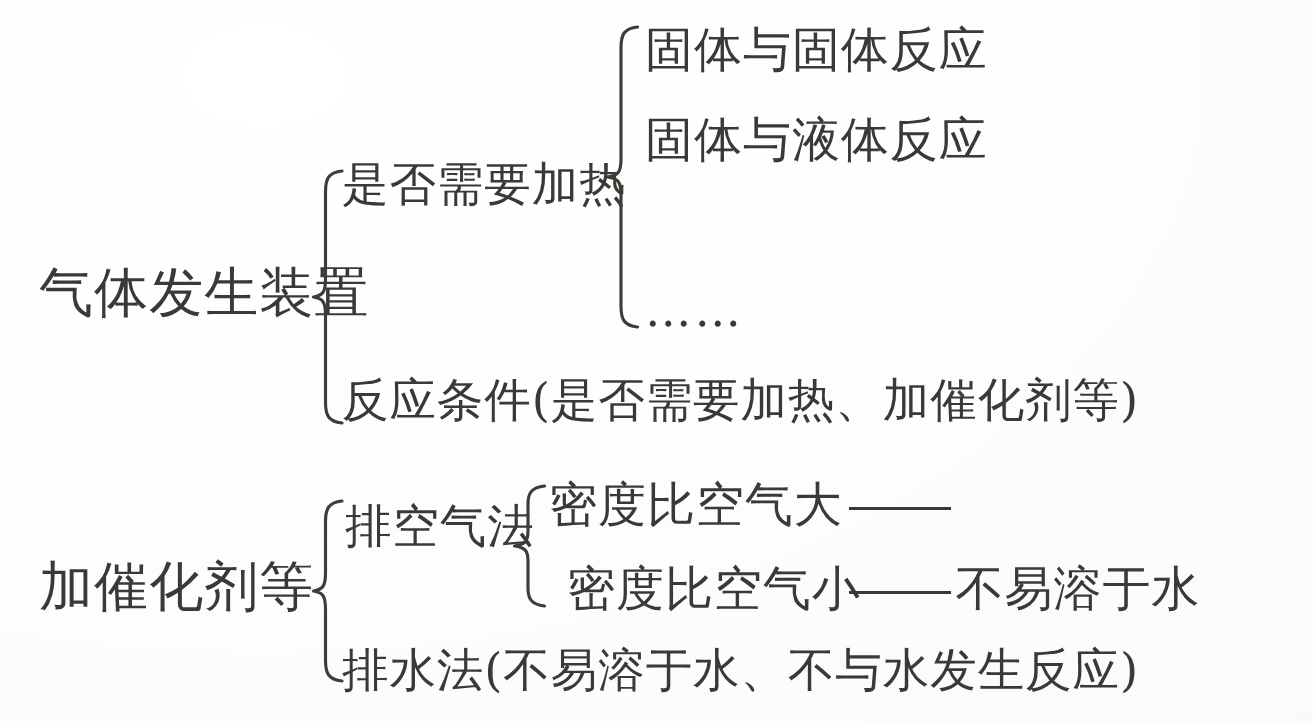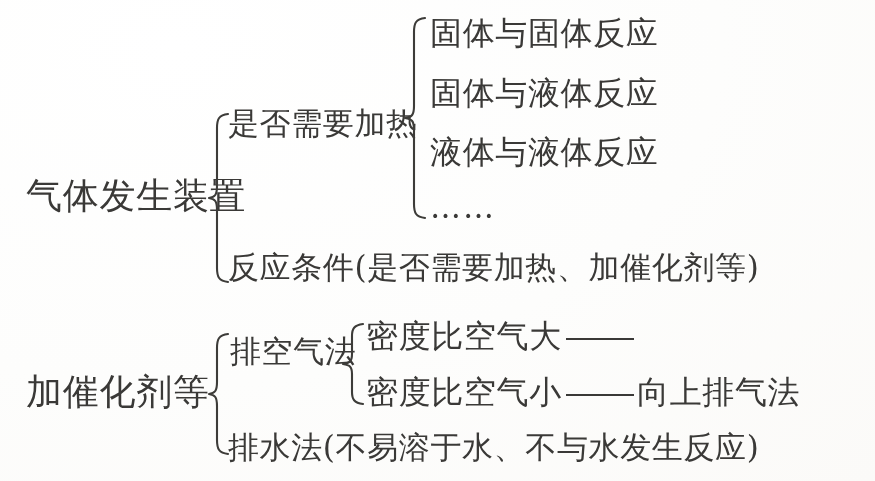--- a/index.html
+++ b/index.html
@@ -66,21 +66,20 @@
   <div class="brace" style="left:402px;top:16px;width:26px;height:204px;">
     <svg width="26" height="204" viewBox="0 0 26 204" preserveAspectRatio="none">
       <path d="M23,2 C14,3 12,7 12,16 L12,90 C12,99 10,101 3,102 C10,103 12,105 12,114 L12,188 C12,197 14,201 23,202"></path>
     </svg>
   </div>
 
   <div class="tx s-leaf" style="left:430px;top:17px;">固体与固体反应</div>
 
   <div class="tx s-leaf" style="left:430px;top:77px;">固体与液体反应</div>
 
-  <div class="tx s-leaf" style="left:430px;top:136px;">液体与液体反应</div>
 
   <div class="tx s-dots" style="left:430px;top:192px;">……</div>
 
   <div class="tx s-mid" style="left:228px;top:252px;">反应条件(是否需要加热、加催化剂等)</div>
 
   <div class="tx s-root" style="left:26px;top:374px;">加催化剂等</div>
 
   <div class="brace" style="left:206px;top:332px;width:26px;height:124px;">
     <svg width="26" height="124" viewBox="0 0 26 124" preserveAspectRatio="none">
       <path d="M22,2 C13,3 11,7 11,16 L11,50 C11,59 9,61 3,62 C9,63 11,65 11,74 L11,108 C11,117 13,121 22,122"></path>
@@ -91,19 +90,19 @@
 
   <div class="brace" style="left:340px;top:322px;width:26px;height:84px;">
     <svg width="26" height="84" viewBox="0 0 26 84" preserveAspectRatio="none">
       <path d="M23,2 C14,3 12,7 12,14 L12,32 C12,39 10,41 3,42 C10,43 12,45 12,52 L12,70 C12,77 14,81 23,82"></path>
     </svg>
   </div>
 
   <div class="tx s-leaf" style="left:366px;top:320px;">密度比空气大</div>
   <div class="dash" style="left:566px;top:338px;width:68px;"></div>
 
-  <div class="tx s-leaf" style="left:366px;top:376px;">密度比空气小</div>
+  <div class="tx s-leaf" style="left:378px;top:376px;">密度比空气小</div>
   <div class="dash" style="left:566px;top:394px;width:68px;"></div>
-  <div class="tx s-leaf" style="left:637px;top:376px;">向上排气法</div>
+  <div class="tx s-leaf" style="left:637px;top:376px;">不易溶于水</div>
 
   <div class="tx s-mid" style="left:228px;top:432px;">排水法(不易溶于水、不与水发生反应)</div>
 
 </div>
 
 </body></html>

